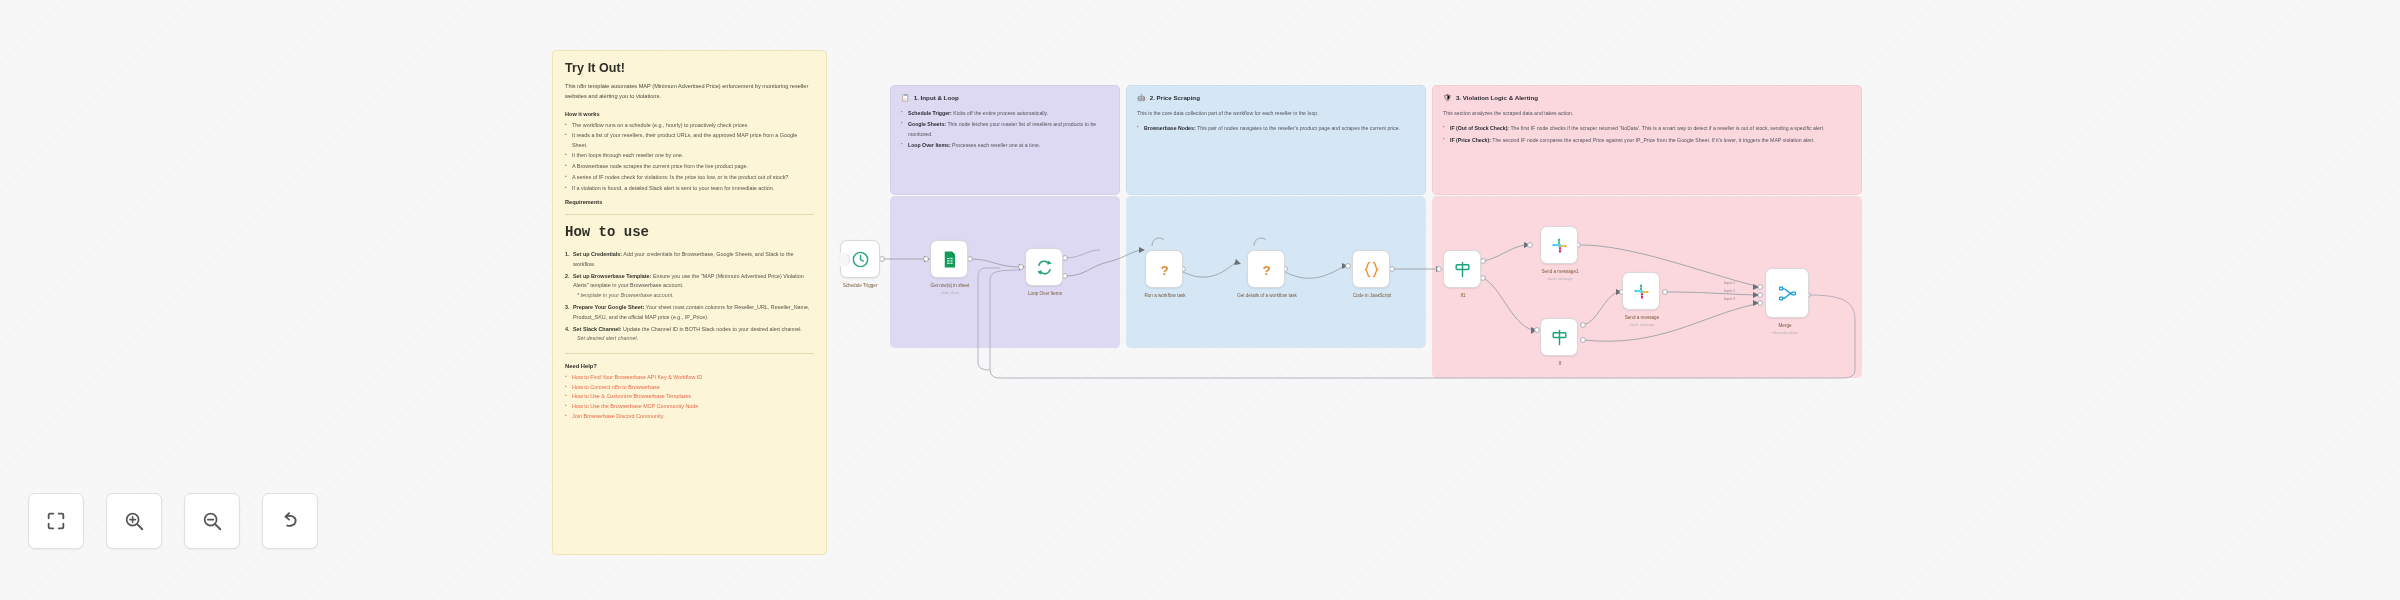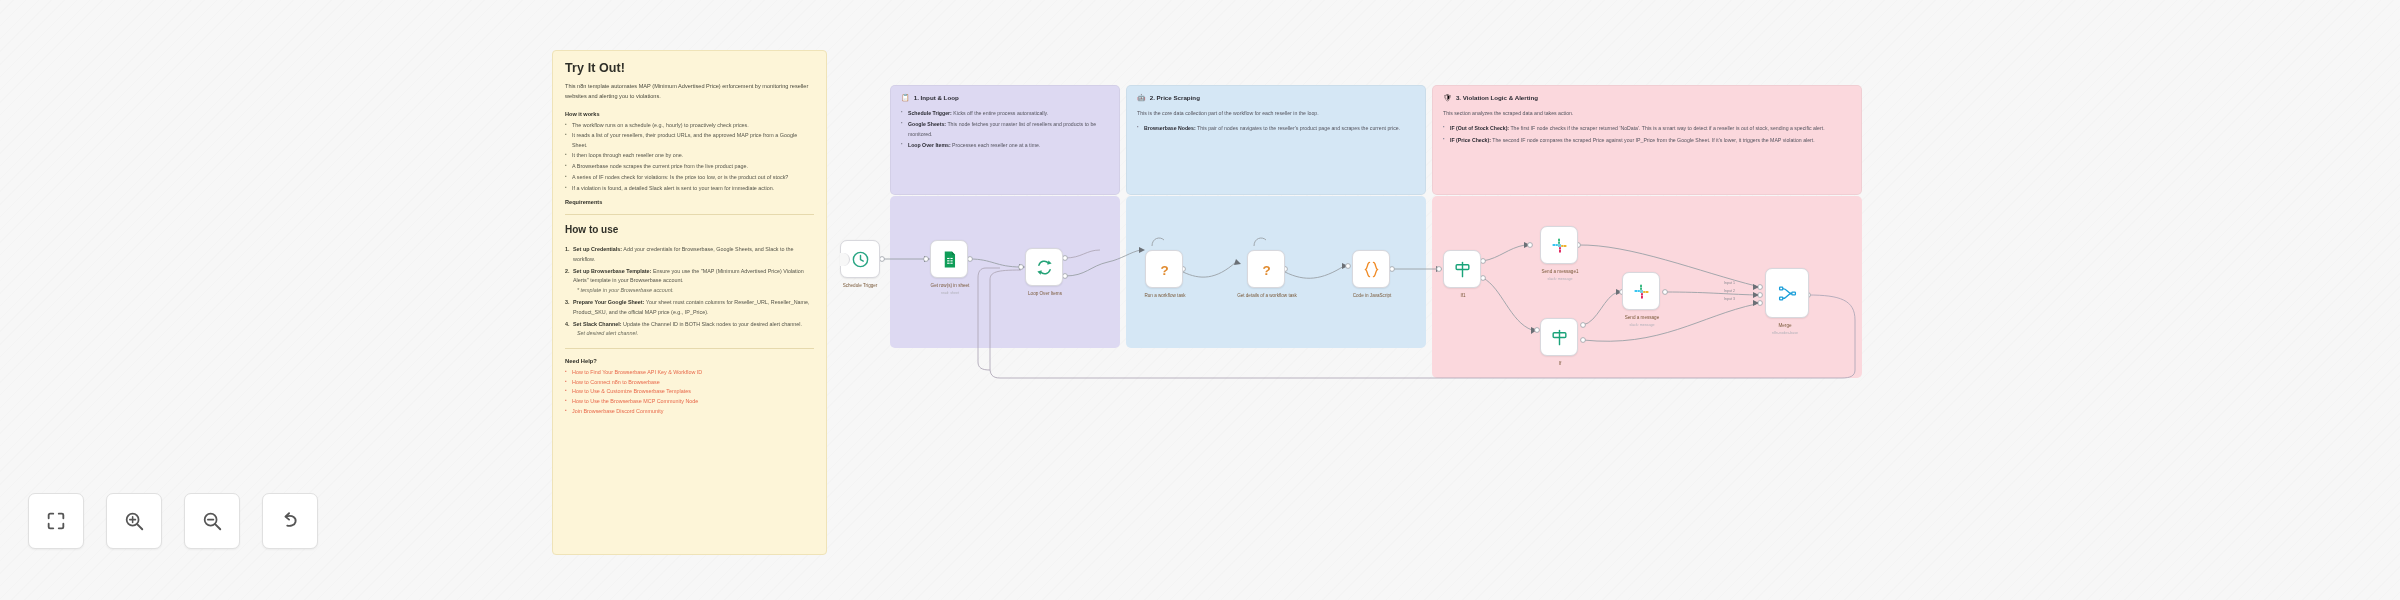--- a/index.html
+++ b/index.html
@@ -50,22 +50,23 @@
   .sticky ul.howitworks li::before {
     content: "▪"; position: absolute; left: 0; top: -1px;
     color: #8a8a72; font-size: 5px;
   }
   .sticky .req { font-size: 5.6px; font-weight: bold; color: #2f2f28; margin-top: 6px; }
   .sticky hr {
     border: none; border-top: 1px solid #e6d9ad;
     margin: 9px 0 9px 0;
   }
   .sticky h2 {
-    font-size: 10px; font-weight: bold; color: #2f2f28;
+    font-size: 14px; font-weight: bold; color: #2f2f28;
     margin-bottom: 10px;
+    font-family: Liberation Mono, monospace;
   }
   .sticky ol.howtouse { list-style: none; counter-reset: step; }
   .sticky ol.howtouse li {
     font-size: 5.4px; line-height: 1.74; color: #55554a;
     padding-left: 8px; position: relative; margin-bottom: 3px;
     counter-increment: step;
   }
   .sticky ol.howtouse li::before {
     content: counter(step) "."; position: absolute; left: 0; top: 0;
     font-weight: bold; color: #3a3a2f;

